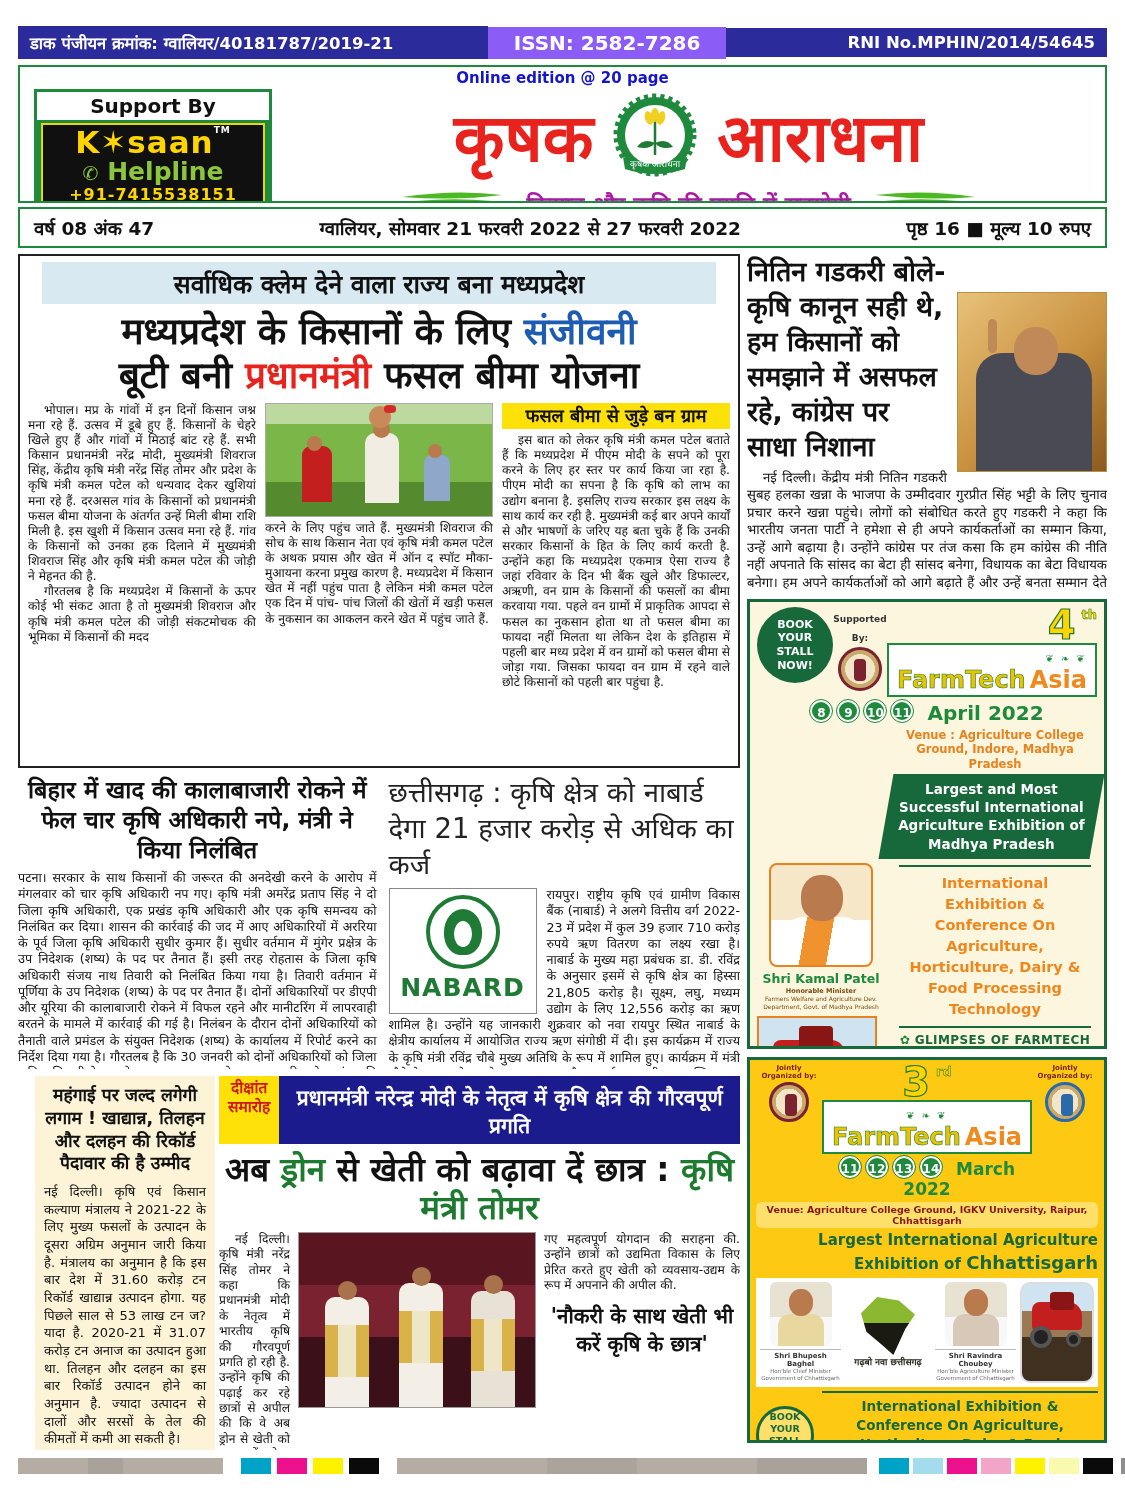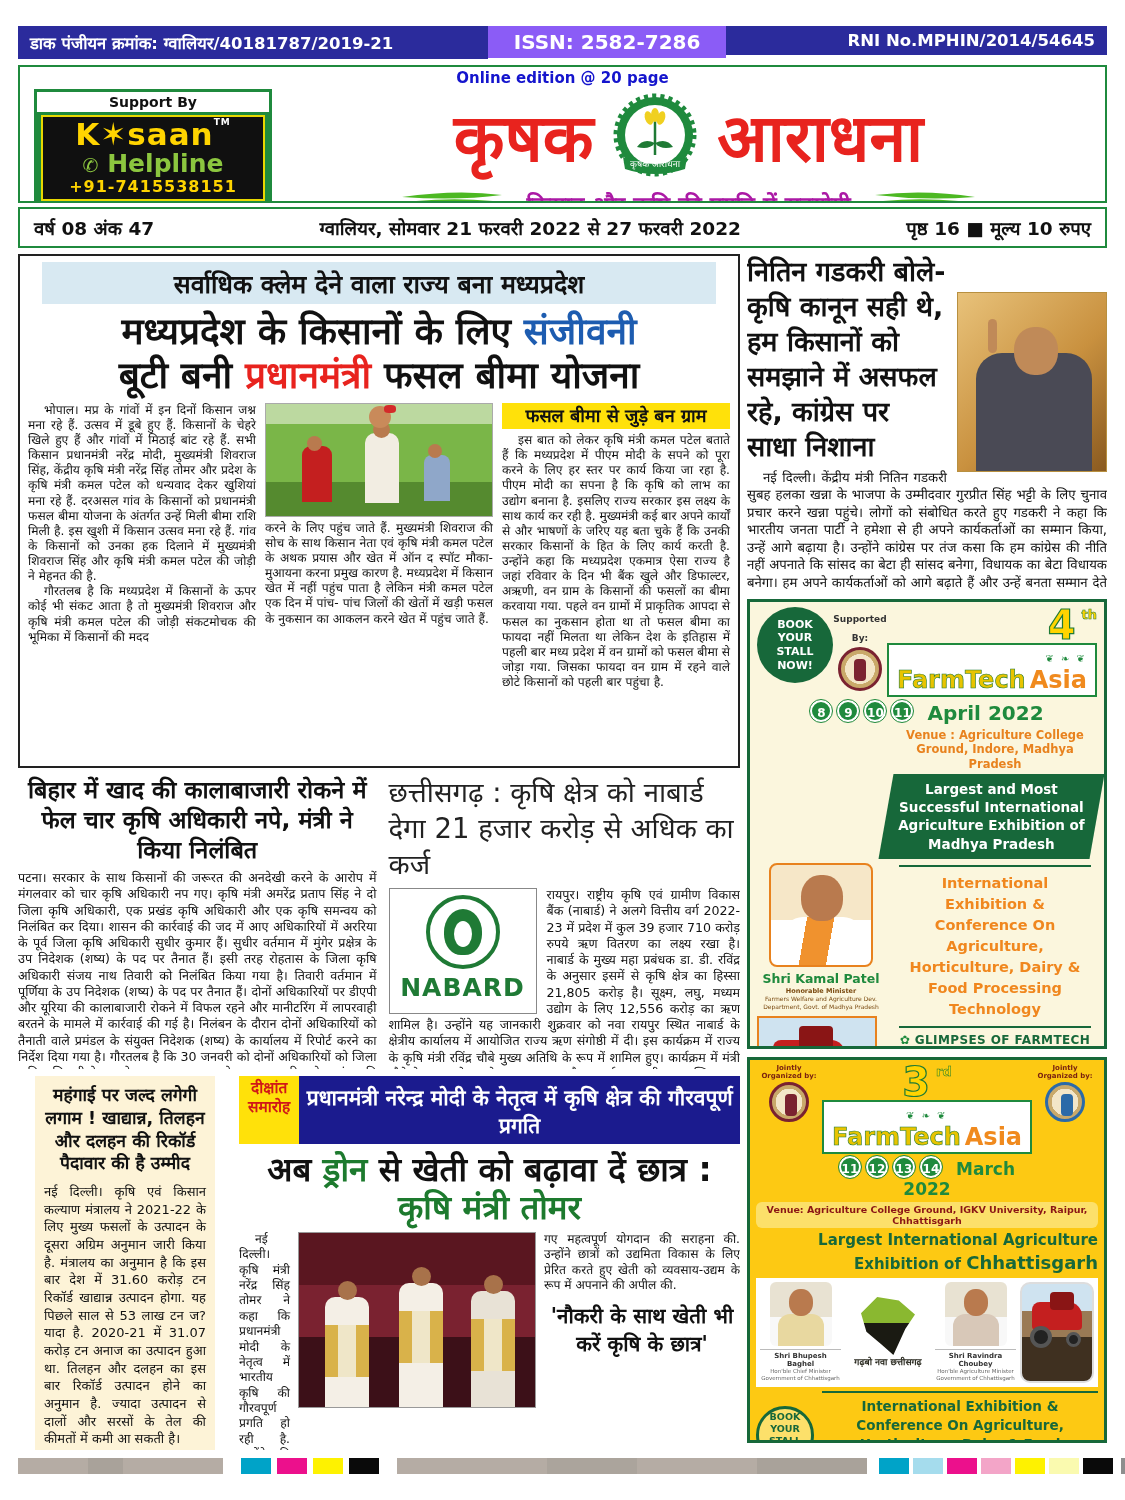--- a/index.html
+++ b/index.html
@@ -1,31 +1,31 @@
 <!DOCTYPE html>
 <html><head>
 <meta charset="utf-8">
 <style>
   * { margin:0; padding:0; box-sizing:border-box; }
   html,body { background:#fff; }
   body { width:1125px; font-family:"DejaVu Sans", sans-serif; color:#111; }
   .page { width:1125px; height:1500px; position:relative; overflow:hidden; background:#fff; }
 
   
-  .topbar { display:flex; margin:26px 18px 0; align-items:flex-start; }
+  .topbar { display:flex; margin:26px 18px 0; align-items:center; }
   .tb-left { flex:1.25; background:#2b2b9c; color:#fff; font-weight:bold; font-size:16.5px; padding:5px 12px; }
   .tb-issn { background:#8b5cf6; color:#fff; font-weight:bold; font-size:20px; padding:4px 26px; white-space:nowrap; }
   .tb-right { flex:1; background:#2b2b9c; color:#fff; font-weight:bold; font-size:16.5px; padding:5px 12px; text-align:right; white-space:nowrap; }
 
   
   .masthead { border:2px solid #1f8a3d; margin:6px 18px 0; height:138px; overflow:hidden; }
   .online-ed { text-align:center; color:#1515cd; font-weight:bold; font-size:15px; margin-top:2px; }
   .mast-row { display:flex; align-items:flex-start; }
   .kisaan-box { width:238px; margin:2px 0 4px 14px; border:3px solid #1f8a3d; background:#1f8a3d; }
-  .kisaan-support { text-align:center; font-weight:bold; font-size:14px; padding:2px; background:#fff; color:#111; }
+  .kisaan-support { text-align:center; font-weight:bold; font-size:20px; padding:2px; background:#fff; color:#111; }
   .kisaan-black { background:#101010; border:2px solid #e8d800; margin:3px 4px 2px; padding:1px 4px 3px; text-align:center; }
   .kisaan-word { color:#ffd400; font-size:31px; font-weight:bold; line-height:1.05; letter-spacing:1px; }
   .kisaan-word .tm { font-size:9px; vertical-align:top; color:#fff; }
   .helpline-word { color:#8cc63f; font-size:25px; font-weight:bold; line-height:1.05; }
   .helpline-word .ph-ic { color:#8cc63f; font-size:19px; }
   .kisaan-phone { color:#ffd400; font-weight:bold; font-size:16px; letter-spacing:1px; }
   .kisaan-web { color:#fff; font-size:11.5px; font-weight:bold; text-align:center; padding:3px 0 4px; }
   .kisaan-web .www-ic { display:inline-block; width:13px; height:10px; background:linear-gradient(135deg,#bfe3ff 40%,#5aa0e0 60%); border:1px solid #fff; margin-right:4px; vertical-align:middle; }
   .title-wrap { flex:1; text-align:center; padding-top:4px; }
   .title-row { display:flex; align-items:center; justify-content:center; gap:16px; }
@@ -68,21 +68,21 @@
   .bihar-headline { font-size:23.5px; font-weight:bold; text-align:center; line-height:1.28; }
   .art-body { font-size:12.6px; line-height:1.29; text-align:justify; margin-top:5px; }
   .nabard-headline { font-size:27.5px; font-weight:400; line-height:1.3; color:#222; }
   .nabard-logo { float:left; width:148px; height:126px; border:1px solid #888; margin:6px 10px 2px 0; text-align:center; background:#fff; padding-top:6px; }
   .nb-emblem { width:74px; height:74px; margin:0 auto; border-radius:50%; border:4px solid #1f7a35; position:relative; background:#fff; }
   .nb-emblem:before { content:""; position:absolute; left:14px; top:10px; width:38px; height:46px; background:#1f7a35; border-radius:50% 50% 45% 45%; }
   .nb-emblem:after { content:""; position:absolute; left:24px; top:22px; width:18px; height:26px; background:#fff; border-radius:50%; }
   .nb-text { color:#1f7a35; font-weight:bold; font-size:25px; letter-spacing:1px; margin-top:4px; }
 
   
-  .row3 { display:flex; gap:24px; margin-top:7px; height:374px; overflow:hidden;padding-left:17px; }
+  .row3 { display:flex; gap:4px; margin-top:7px; height:374px; overflow:hidden;padding-left:17px; }
   .mehangai { width:180px; flex:none; background:#fdf3d7; padding:8px 9px; height:100%; }
   .meh-headline { font-size:17.5px; font-weight:bold; text-align:center; line-height:1.3; }
   .meh-body { font-size:13px; line-height:1.36; text-align:justify; margin-top:8px; }
   .convo { flex:1; min-width:0; }
   .convo-header { display:flex; align-items:stretch; }
   .convo-tag { background:#ffe10a; color:#d01818; font-weight:bold; font-size:15.5px; text-align:center; padding:3px 9px; line-height:1.2; }
   .convo-strap { flex:1; background:#1b1b8e; color:#fff; font-weight:bold; font-size:21px; text-align:center; padding:7px 4px 5px; }
   .convo-headline { font-size:33px; font-weight:bold; text-align:center; margin:7px 0 5px; line-height:1.15; }
   .convo-row1 { display:flex; gap:8px; }
   .convo-col { font-size:12.2px; line-height:1.26; text-align:justify; min-width:0; }

